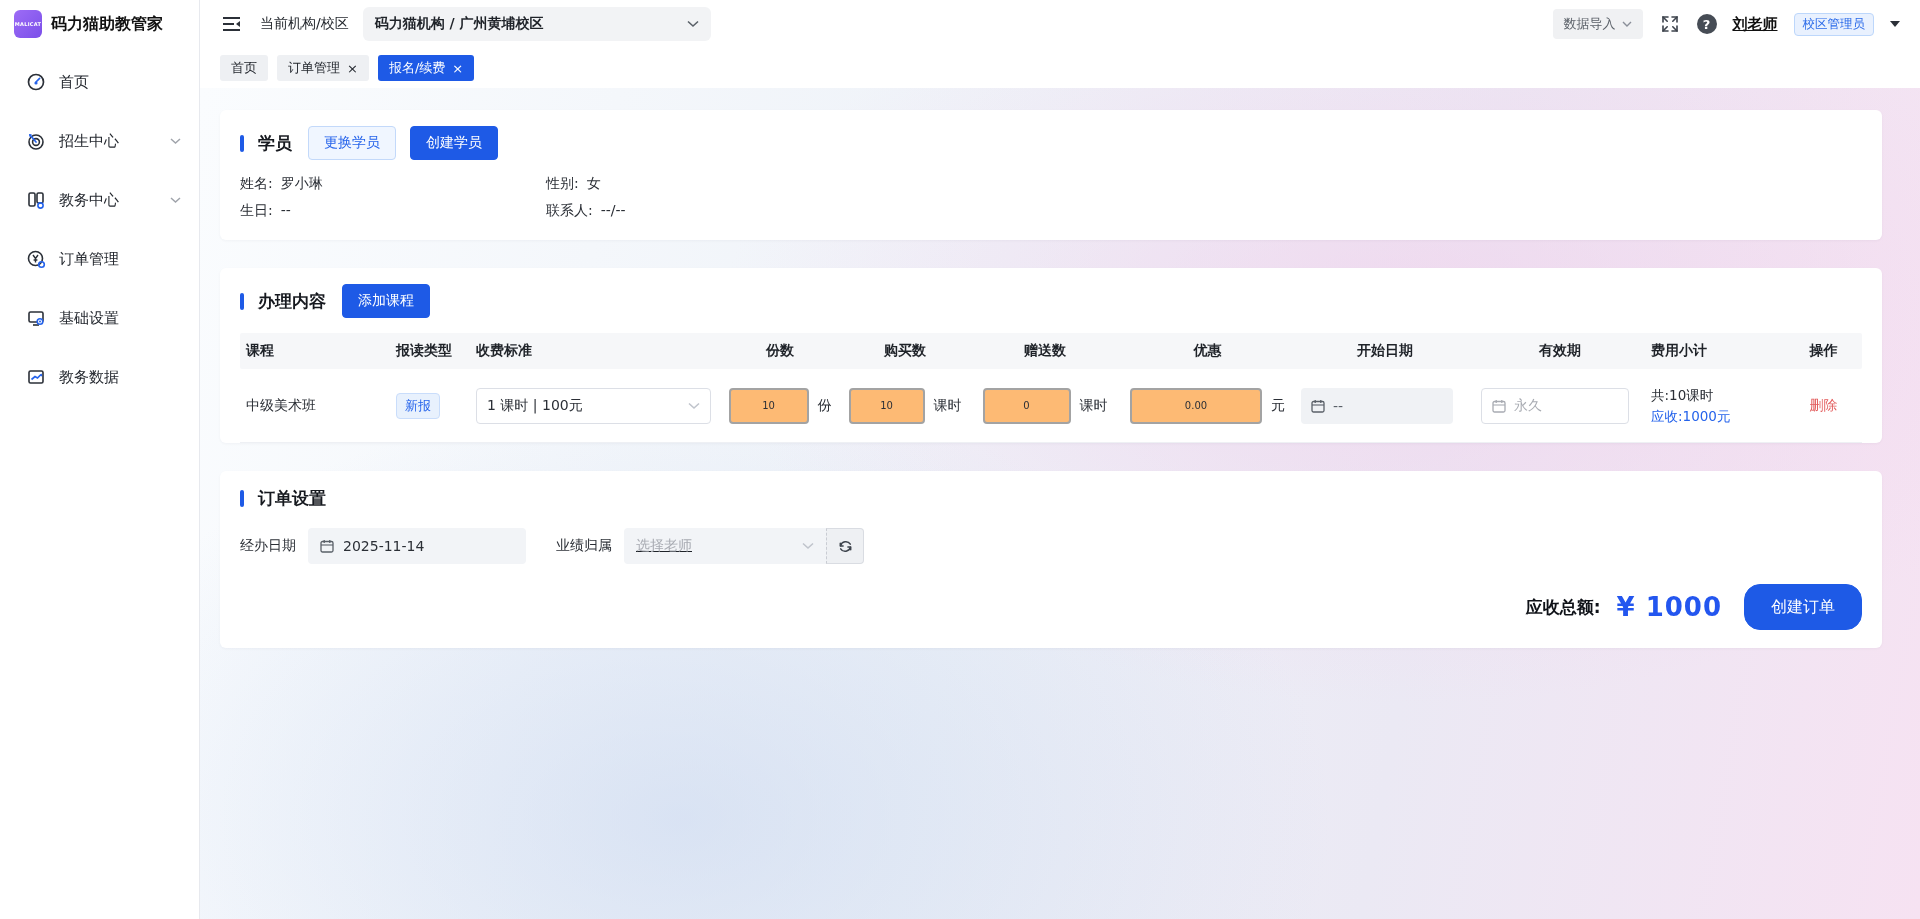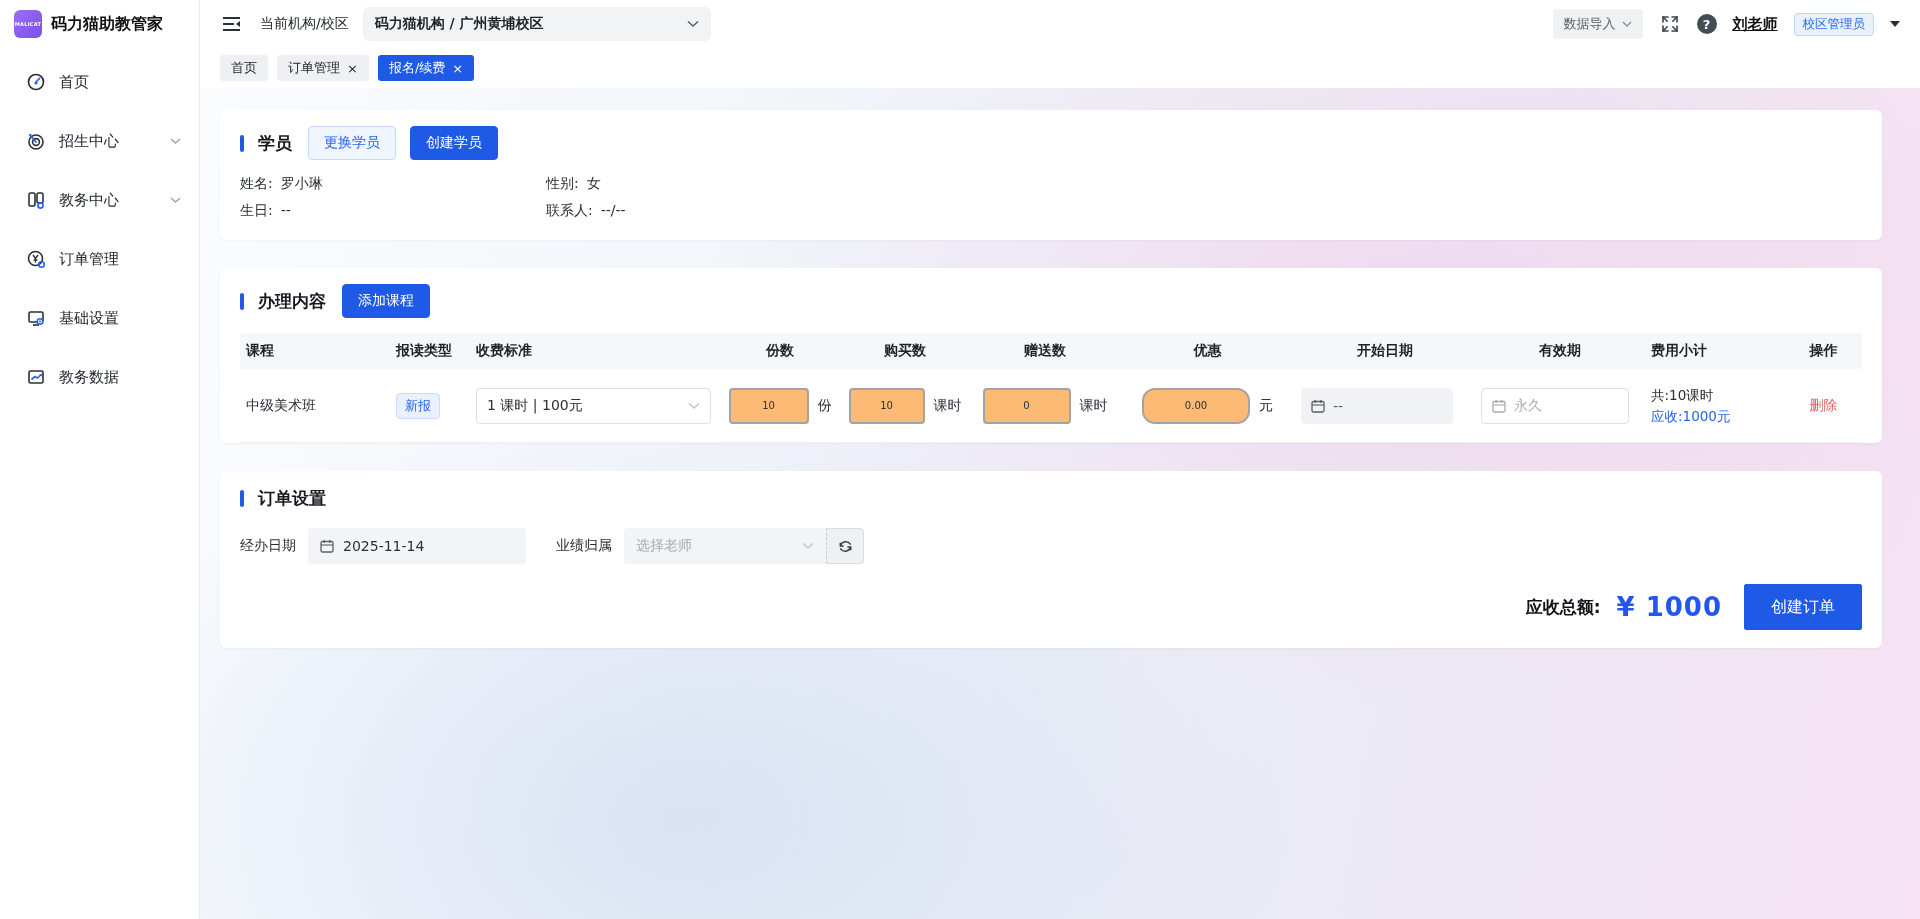--- a/index.html
+++ b/index.html
@@ -80,28 +80,28 @@
   .subtotal div { line-height:1.55; font-size:13.5px; }
   .sub-total-line { color:#2b2f36; }
   .sub-due-line { color:#2563eb; }
   .del-link { color:#e35d5d; font-size:14px; cursor:pointer; }
 
   
   .order-form { margin-top:18px; display:flex; align-items:center; gap:12px; }
   .form-label { font-size:14px; color:#2b2f36; white-space:nowrap; }
   .date-box-gray { height:36px; width:218px; background:#f2f4f7; border-radius:4px; display:flex; align-items:center; gap:9px; padding:0 12px; font-size:14px; color:#2b2f36; cursor:pointer; }
   .owner-label { margin-left:18px; }
-  .owner-group { display:flex; align-items:center; }
+  .owner-group { display:flex; align-items:center;text-decoration:underline; }
   .owner-select { height:36px; width:202px; background:#f2f4f7; border-radius:4px 0 0 4px; display:flex; align-items:center; padding:0 12px; cursor:pointer; }
   .owner-select .ph { flex:1; font-size:14px; color:#a8abb2; }
   .refresh-btn { width:38px; height:36px; background:#eef0f3; border:1px solid #d9dce2; border-left:1px dashed #c9ccd3; border-radius:0 4px 4px 0; display:flex; align-items:center; justify-content:center; cursor:pointer; }
   .total-row { margin-top:20px; display:flex; align-items:center; justify-content:flex-end; gap:16px; }
   .total-label { font-size:17px; font-weight:bold; color:#0f1218; }
   .total-amount { font-size:26px; font-weight:bold; color:#2356ef; letter-spacing:1px; margin-right:6px; }
-  .btn-create { height:46px; padding:0 26px; font-size:16px; border-radius:2px; background:#1e5ae6; border:1px solid #1e5ae6; color:#fff; cursor:pointer; font-family:inherit; }
+  .btn-create { height:46px; padding:0 26px; font-size:16px; border-radius:16px; background:#1e5ae6; border:1px solid #1e5ae6; color:#fff; cursor:pointer; font-family:inherit; }
 
   svg { display:block; }
 </style>
 </head>
 <body>
 
 <aside class="sidebar">
   <div class="logo-row">
     <div class="logo-mark">MALICAT</div>
     <div class="app-name">码力猫助教管家</div>
@@ -325,21 +325,21 @@
             </span>
           </div>
           <div class="cell center">
             <span class="num-wrap">
               <input class="num-input" style="width: 88px;" value="0">
               <span class="unit">课时</span>
             </span>
           </div>
           <div class="cell center">
             <span class="num-wrap">
-              <input class="num-input" style="width: 108px; border-radius: 13px;" value="0.00">
+              <input class="num-input" style="width: 132px;" value="0.00">
               <span class="unit">元</span>
             </span>
           </div>
           <div class="cell">
             <div class="date-box date-disabled">
               <svg width="14" height="14" viewBox="0 0 14 14">
                   <rect x="1" y="2.5" width="12" height="10.5" rx="1.5" fill="none" stroke="#5a6068" stroke-width="1.3"></rect>
                   <line x1="4.2" y1="1" x2="4.2" y2="4" stroke="#5a6068" stroke-width="1.3"></line>
                   <line x1="9.8" y1="1" x2="9.8" y2="4" stroke="#5a6068" stroke-width="1.3"></line>
                   <line x1="1" y1="6" x2="13" y2="6" stroke="#5a6068" stroke-width="1.1"></line>

